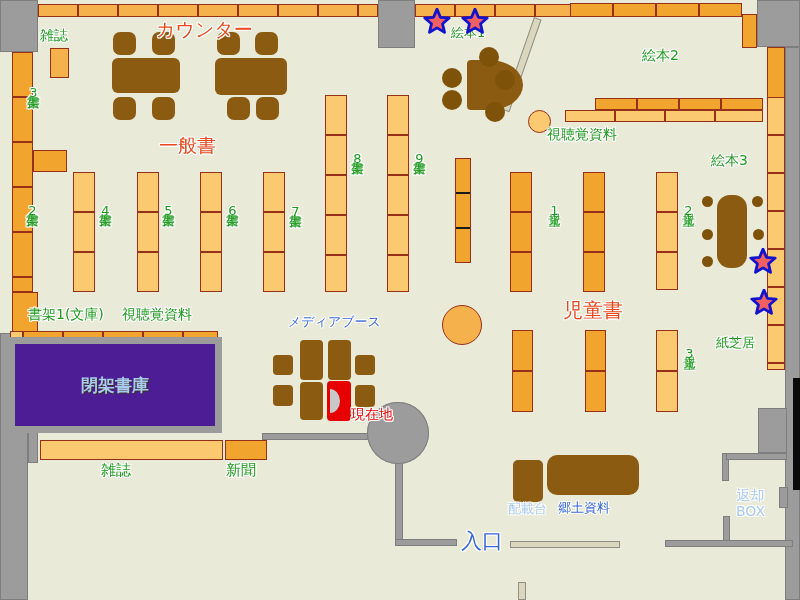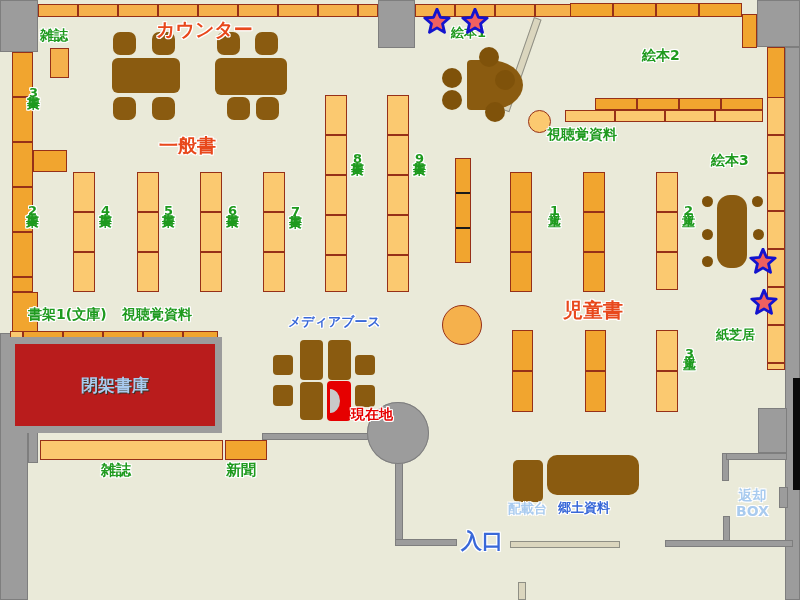--- a/index.html
+++ b/index.html
@@ -29,24 +29,24 @@
   .sh50{background-image:repeating-linear-gradient(90deg,rgba(0,0,0,0) 0 48px,#963018 48px 50px)}
 
   
   .furn{background:#8A5B10;border-radius:6px}
   .chair{background:#8A5B10;border-radius:7px}
   .stool{background:#7F520A;border-radius:50%}
   .fan{background:#8A5B10;border-radius:4px 60% 60% 4px / 4px 50% 50% 4px}
   .booth-red{background:#E60000;border-radius:4px}
   .booth-screen{position:absolute;left:3px;top:8px;width:10px;height:24px;background:#C9C9C9;
                 border-radius:0 10px 10px 0 / 0 12px 12px 0}
-  .stacks-room{background:#b91c1c;border:7px solid #9C9C9C;display:flex;align-items:center;justify-content:center}
-
-  
-  .lbl{position:absolute;font-weight:bold;white-space:nowrap;line-height:1.15;z-index:5}
+  .stacks-room{background:#4c1d95;border:7px solid #9C9C9C;display:flex;align-items:center;justify-content:center}
+
+  
+  .lbl{position:absolute;font-weight:normal;white-space:nowrap;line-height:1.15;z-index:5}
   .outw{text-shadow:-1px -1px 0 #fff,1px -1px 0 #fff,-1px 1px 0 #fff,1px 1px 0 #fff,
         -1px 0 0 #fff,1px 0 0 #fff,0 -1px 0 #fff,0 1px 0 #fff}
   .green{color:#1E9A1E;font-size:13px}
   .green14{color:#1E9A1E;font-size:14px}
   .green15{color:#1E9A1E;font-size:15px}
   .red-h{color:#E8481C;font-size:19px}
   .blue{color:#3968D8;font-size:13px}
   .blue-big{color:#3968D8;font-size:21px}
   .lblue{color:#A9CBEF;font-size:13px;text-shadow:-1px -1px 0 #fff,1px 1px 0 #fff,1px -1px 0 #fff,-1px 1px 0 #fff}
   .lblue-room{color:#A9CBEF;font-size:17px;font-weight:bold;text-shadow:1px 1px 0 #3a3020}
@@ -187,21 +187,21 @@
 
   <div class="lbl green outw" style="left:451px;top:26px">絵本1</div>
   <div class="lbl green14 outw" style="left:642px;top:47px">絵本2</div>
   <div class="lbl green14 outw" style="left:711px;top:152px">絵本3</div>
   <div class="lbl green14 outw" style="left:547px;top:126px">視聴覚資料</div>
 
   <div class="lbl green outw vert" style="left:546px;top:203px">児童1</div>
   <div class="lbl green outw vert" style="left:680px;top:203px">児童2</div>
   <div class="lbl green outw vert" style="left:681px;top:346px">児童3</div>
   <div class="lbl red-h outw" style="left:563px;top:299px;font-size:20px">児童書</div>
-  <div class="lbl green outw" style="left:716px;top:328px">紙芝居</div>
+  <div class="lbl green outw" style="left:716px;top:336px">紙芝居</div>
 
   <div class="lbl blue outw" style="left:288px;top:315px">メディアブース</div>
   <div class="lbl red-cur outw" style="left:351px;top:406px">現在地</div>
 
   <div class="lbl green15 outw" style="left:101px;top:462px">雑誌</div>
   <div class="lbl green15 outw" style="left:226px;top:462px">新聞</div>
 
   <div class="lbl blue-big outw" style="left:461px;top:529px">入口</div>
   <div class="lbl blue outw" style="left:558px;top:501px">郷土資料</div>
   <div class="lbl lblue" style="left:508px;top:502px">配載台</div>

